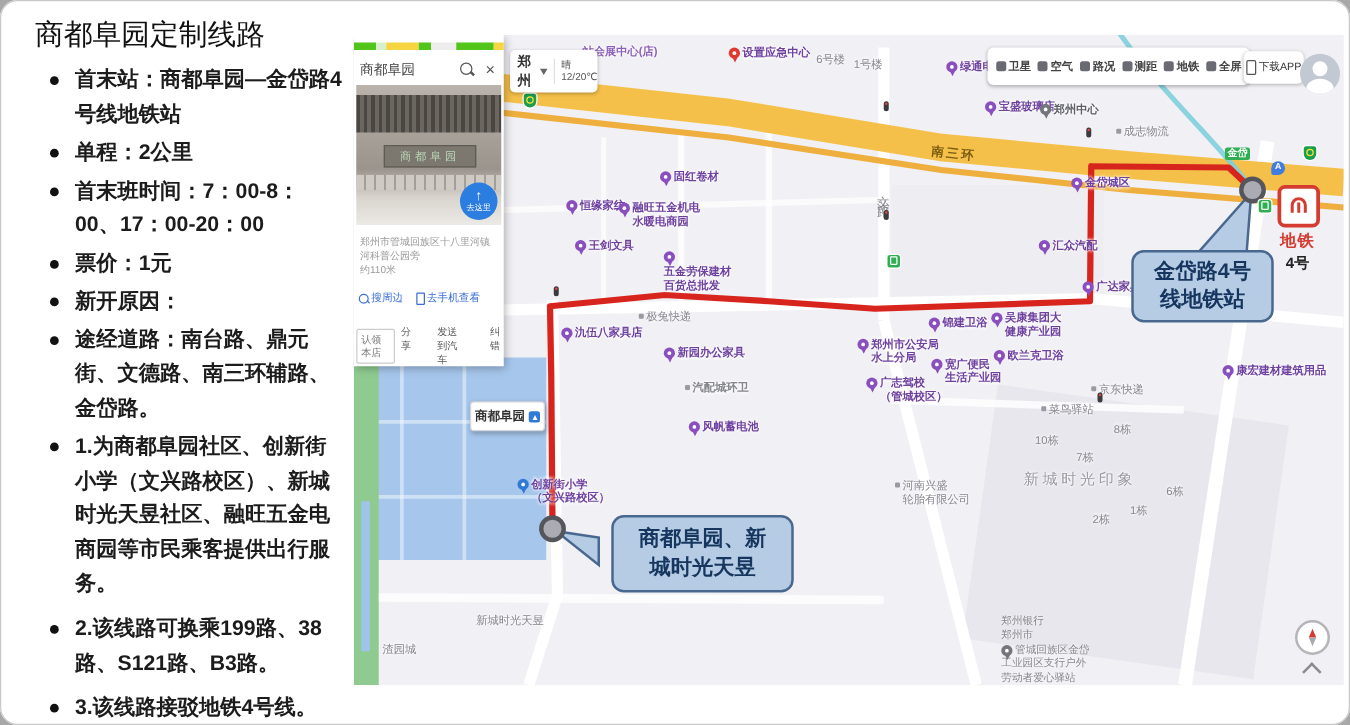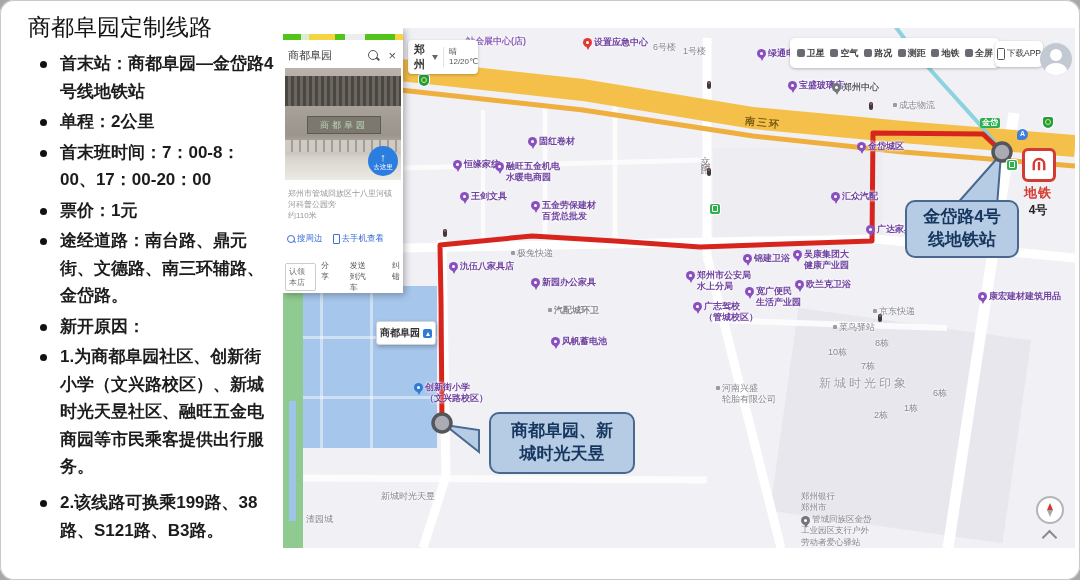--- a/index.html
+++ b/index.html
@@ -148,24 +148,25 @@
 <body>
 
 <div class="card">
 
   <div class="slide-title">商都阜园定制线路</div>
   <ul class="bullets" id="bullet-list">
       <li>首末站：商都阜园—金岱路4号线地铁站</li>
       <li>单程：2公里</li>
       <li>首末班时间：7：00-8：00、17：00-20：00</li>
       <li>票价：1元</li>
+      <li>新开原因：</li>
       <li>途经道路：南台路、鼎元街、文德路、南三环辅路、金岱路。</li>
-      <li>新开原因：</li>
       <li>1.为商都阜园社区、创新街小学（文兴路校区）、新城时光天昱社区、融旺五金电商园等市民乘客提供出行服务。</li>
       <li>2.该线路可换乘199路、38路、S121路、B3路。</li>
+      <li>3.该线路接驳地铁4号线。</li>
     </ul>
 
   <div class="map">
 
     <div class="block" style="left:500px;top:295px;width:235px;height:205px;transform:rotate(8deg);"></div>
     <div class="block" style="left:430px;top:120px;width:170px;height:90px;background:#eeedf2;"></div>
     <div class="lake">
       <i style="left:20px;top:0;width:3px;height:162px;"></i>
       <i style="left:70px;top:0;width:3px;height:162px;"></i>
       <i style="left:0;top:50px;width:137px;height:3px;"></i>
@@ -281,21 +282,21 @@
           <span class="ptxt">
             <span>金岱城区</span>
           </span>
         </div>
         <div class="poi k-purple" style="left: 177px; top: 163px;">
           <span class="pin purple"></span>
           <span class="ptxt">
             <span>王剑文具</span>
           </span>
         </div>
-        <div class="poi k-purple" style="left: 248px; top: 172px;">
+        <div class="poi k-purple" style="left: 248px; top: 172px; flex-direction: column;">
           <span class="pin purple"></span>
           <span class="ptxt">
             <span>五金劳保建材</span>
             <span>百货总批发</span>
           </span>
         </div>
         <div class="poi k-purple" style="left: 548px; top: 163px;">
           <span class="pin purple"></span>
           <span class="ptxt">
             <span>汇众汽配</span>
@@ -388,21 +389,21 @@
           <span class="ptxt">
             <span>京东快递</span>
           </span>
         </div>
         <div class="poi k-dot" style="left: 550px; top: 294px;">
           <span class="dotic"></span>
           <span class="ptxt">
             <span>菜鸟驿站</span>
           </span>
         </div>
-        <div class="poi k-plain" style="left: 592px; top: 310px;">
+        <div class="poi k-plain" style="left: 608px; top: 310px;">
           <span class="ptxt">
             <span>8栋</span>
           </span>
         </div>
         <div class="poi k-plain" style="left: 545px; top: 319px;">
           <span class="ptxt">
             <span>10栋</span>
           </span>
         </div>
         <div class="poi k-plain" style="left: 578px; top: 333px;">

